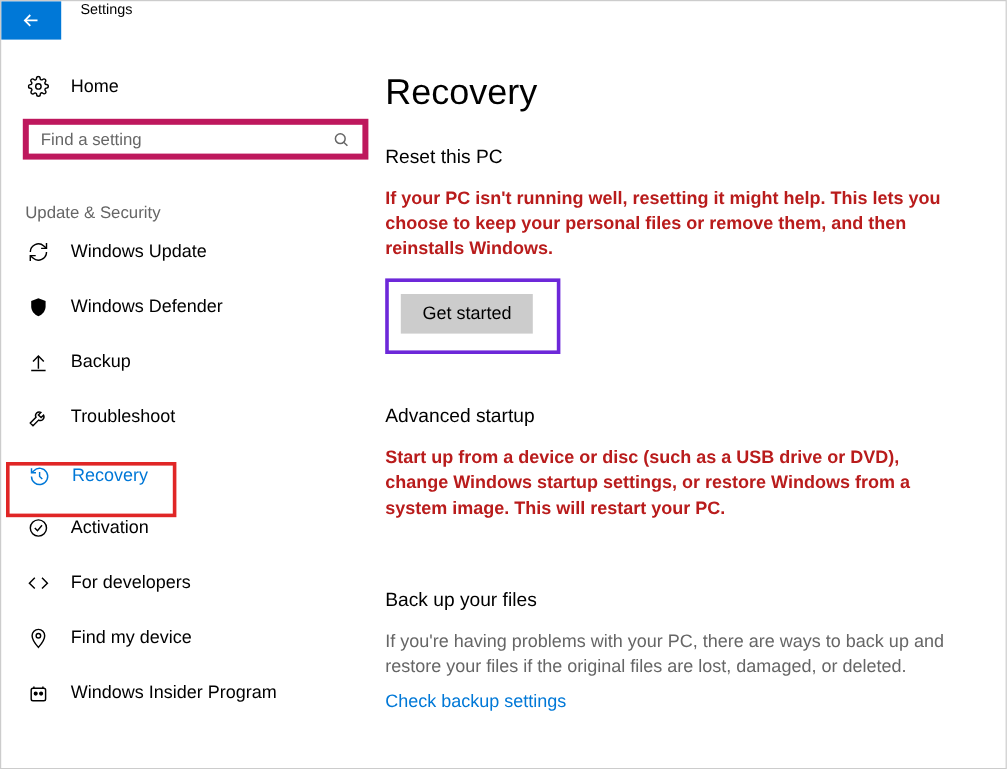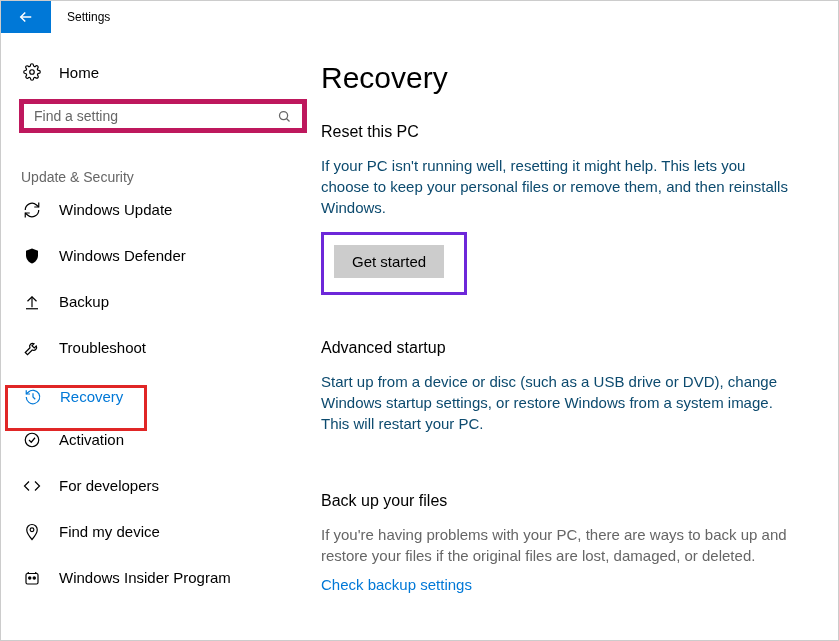--- a/index.html
+++ b/index.html
@@ -9,21 +9,21 @@
       color: #000;
       background: #fff;
       width: 839px;
       height: 641px;
       overflow: hidden;
       border: 1px solid #ccc;
     }
     .titlebar {
       height: 32px;
       display: flex;
-      align-items: center;
+      align-items: flex-start;
     }
     .back-btn {
       width: 50px;
       height: 32px;
       background: #0078d7;
       display: flex;
       align-items: center;
       justify-content: center;
       color: #fff;
       cursor: pointer;
@@ -110,24 +110,25 @@
       font-size: 30px;
       margin-bottom: 28px;
     }
     h2 {
       font-weight: 400;
       font-size: 16px;
       margin-bottom: 14px;
     }
     .section-desc {
       font-size: 15px;
-      color: #0c4a6e;
+      color: #b91c1c;
       line-height: 1.4;
       margin-bottom: 14px;
       max-width: 470px;
+      font-weight: bold;
     }
     .gray-btn {
       background: #ccc;
       border: none;
       padding: 8px 18px;
       font-family: inherit;
       font-size: 15px;
       cursor: pointer;
     }
     .btn-wrap-red {

